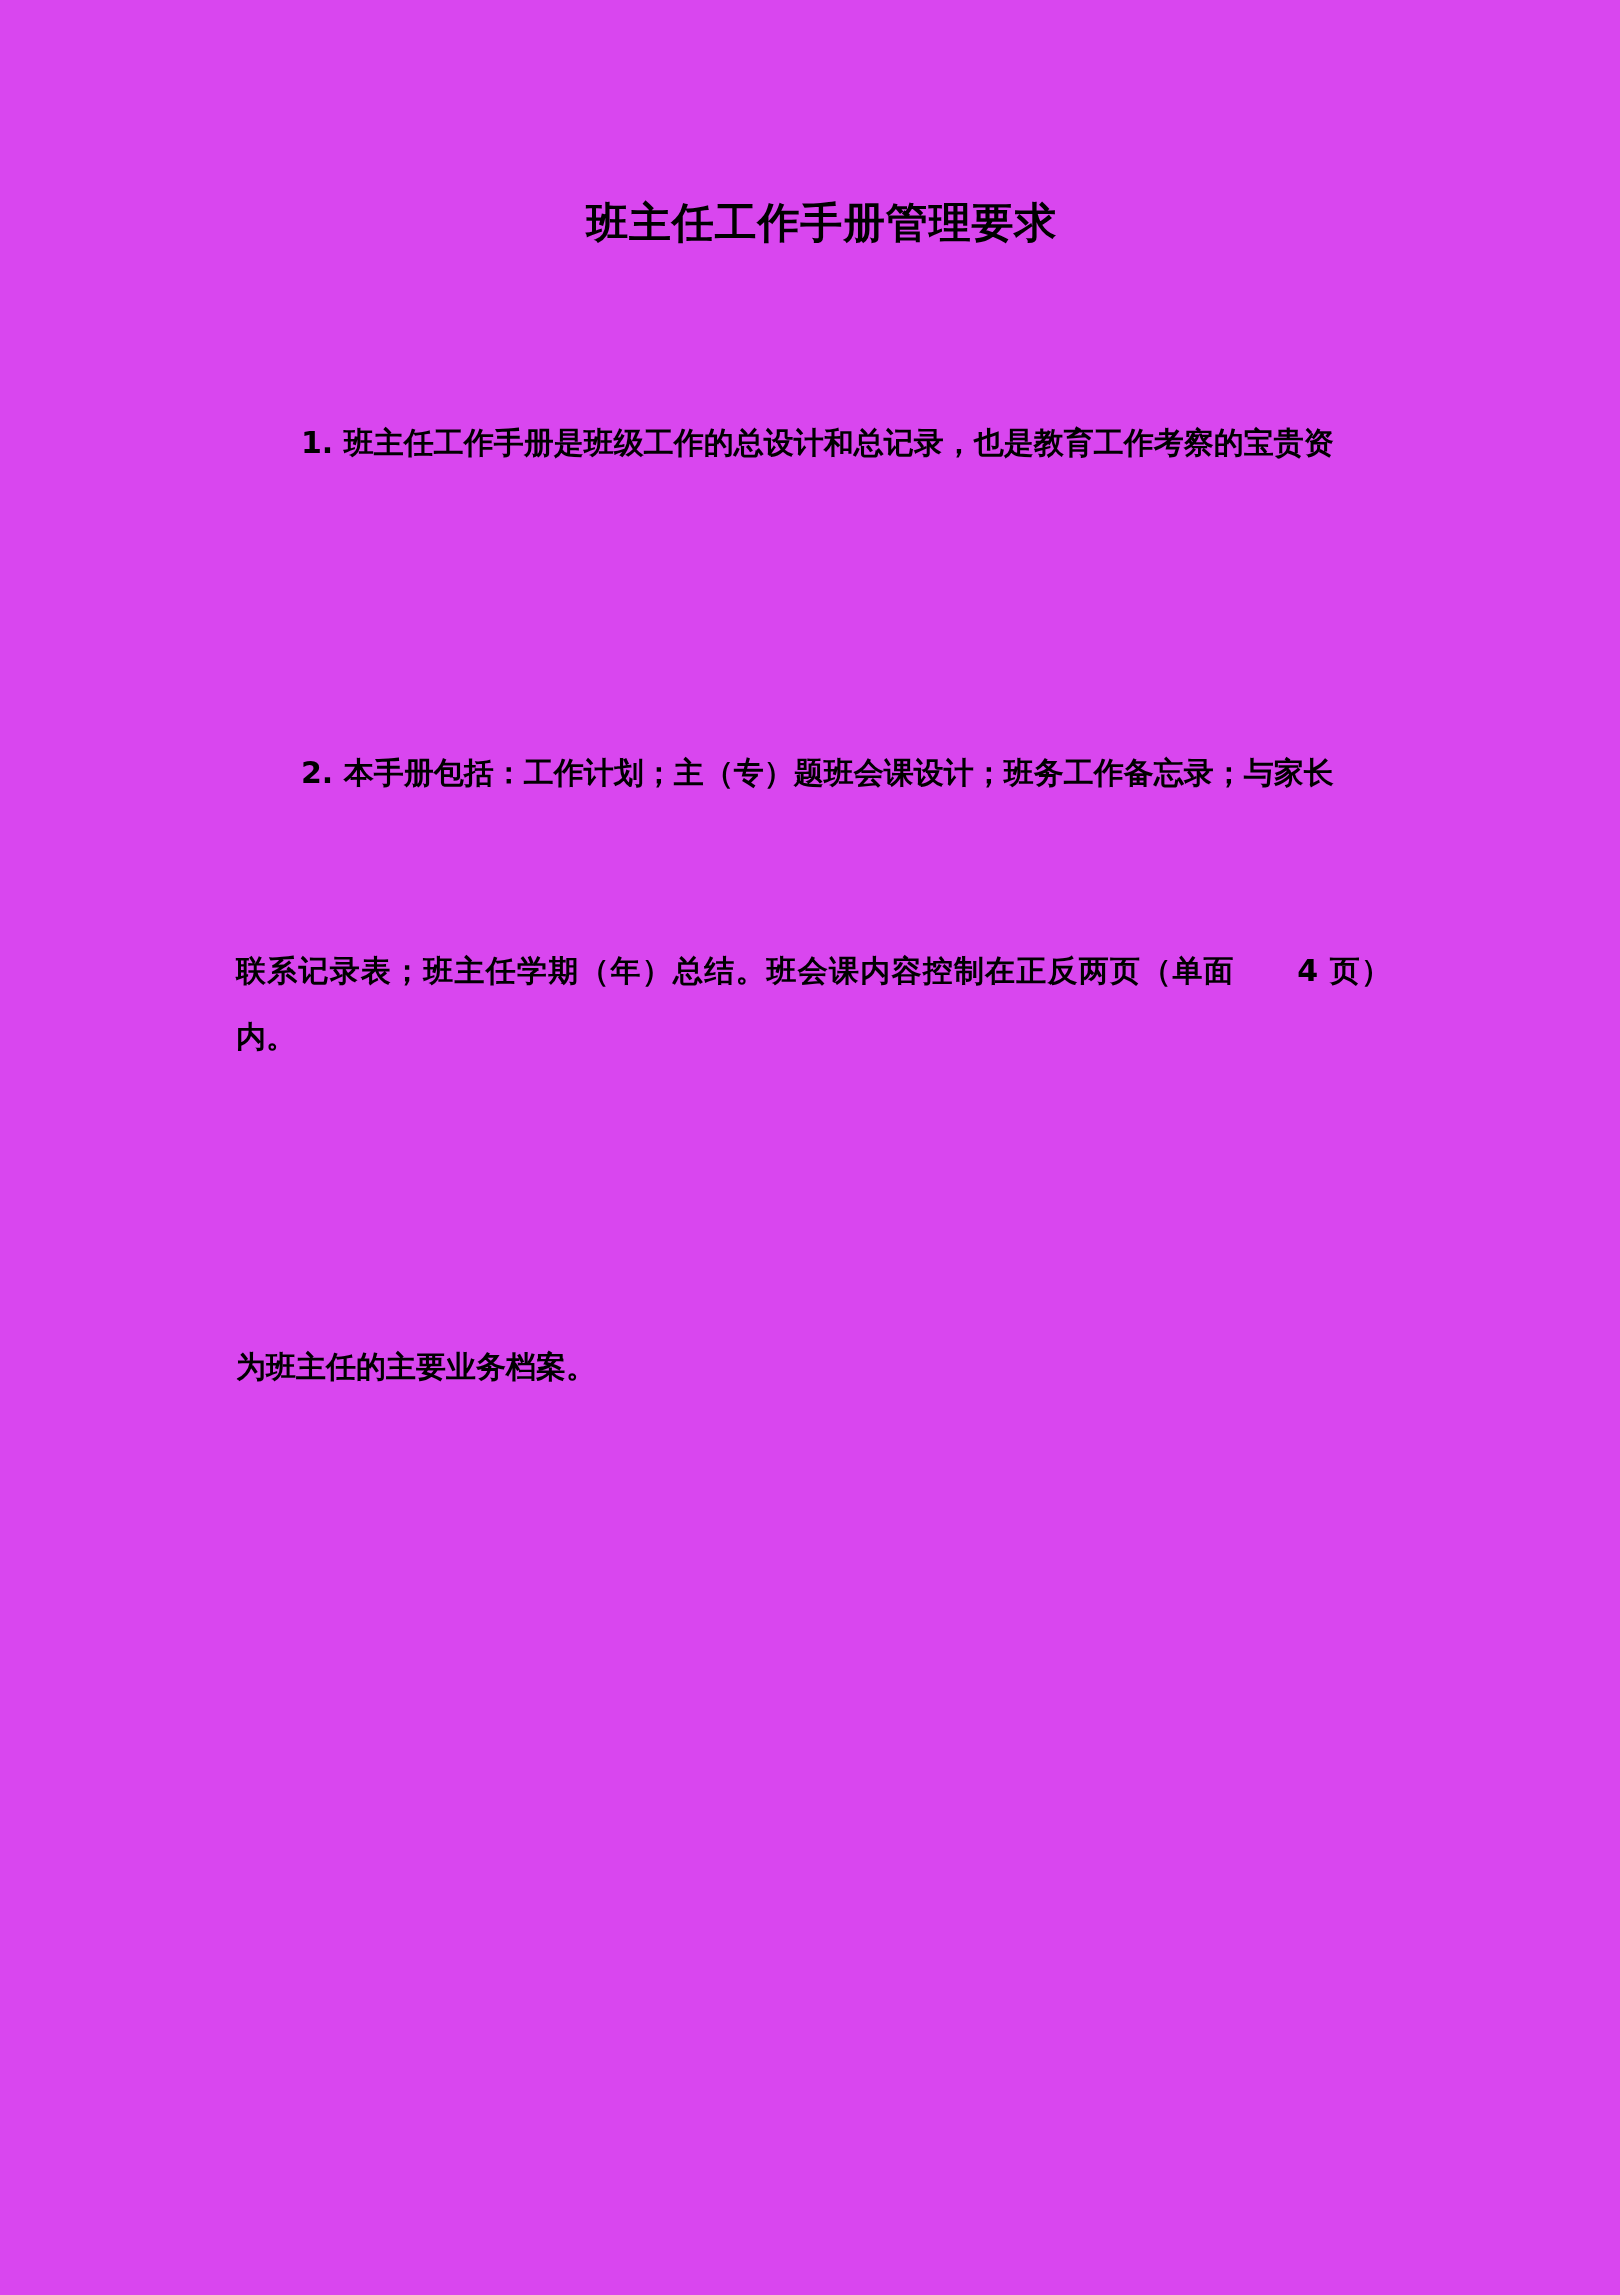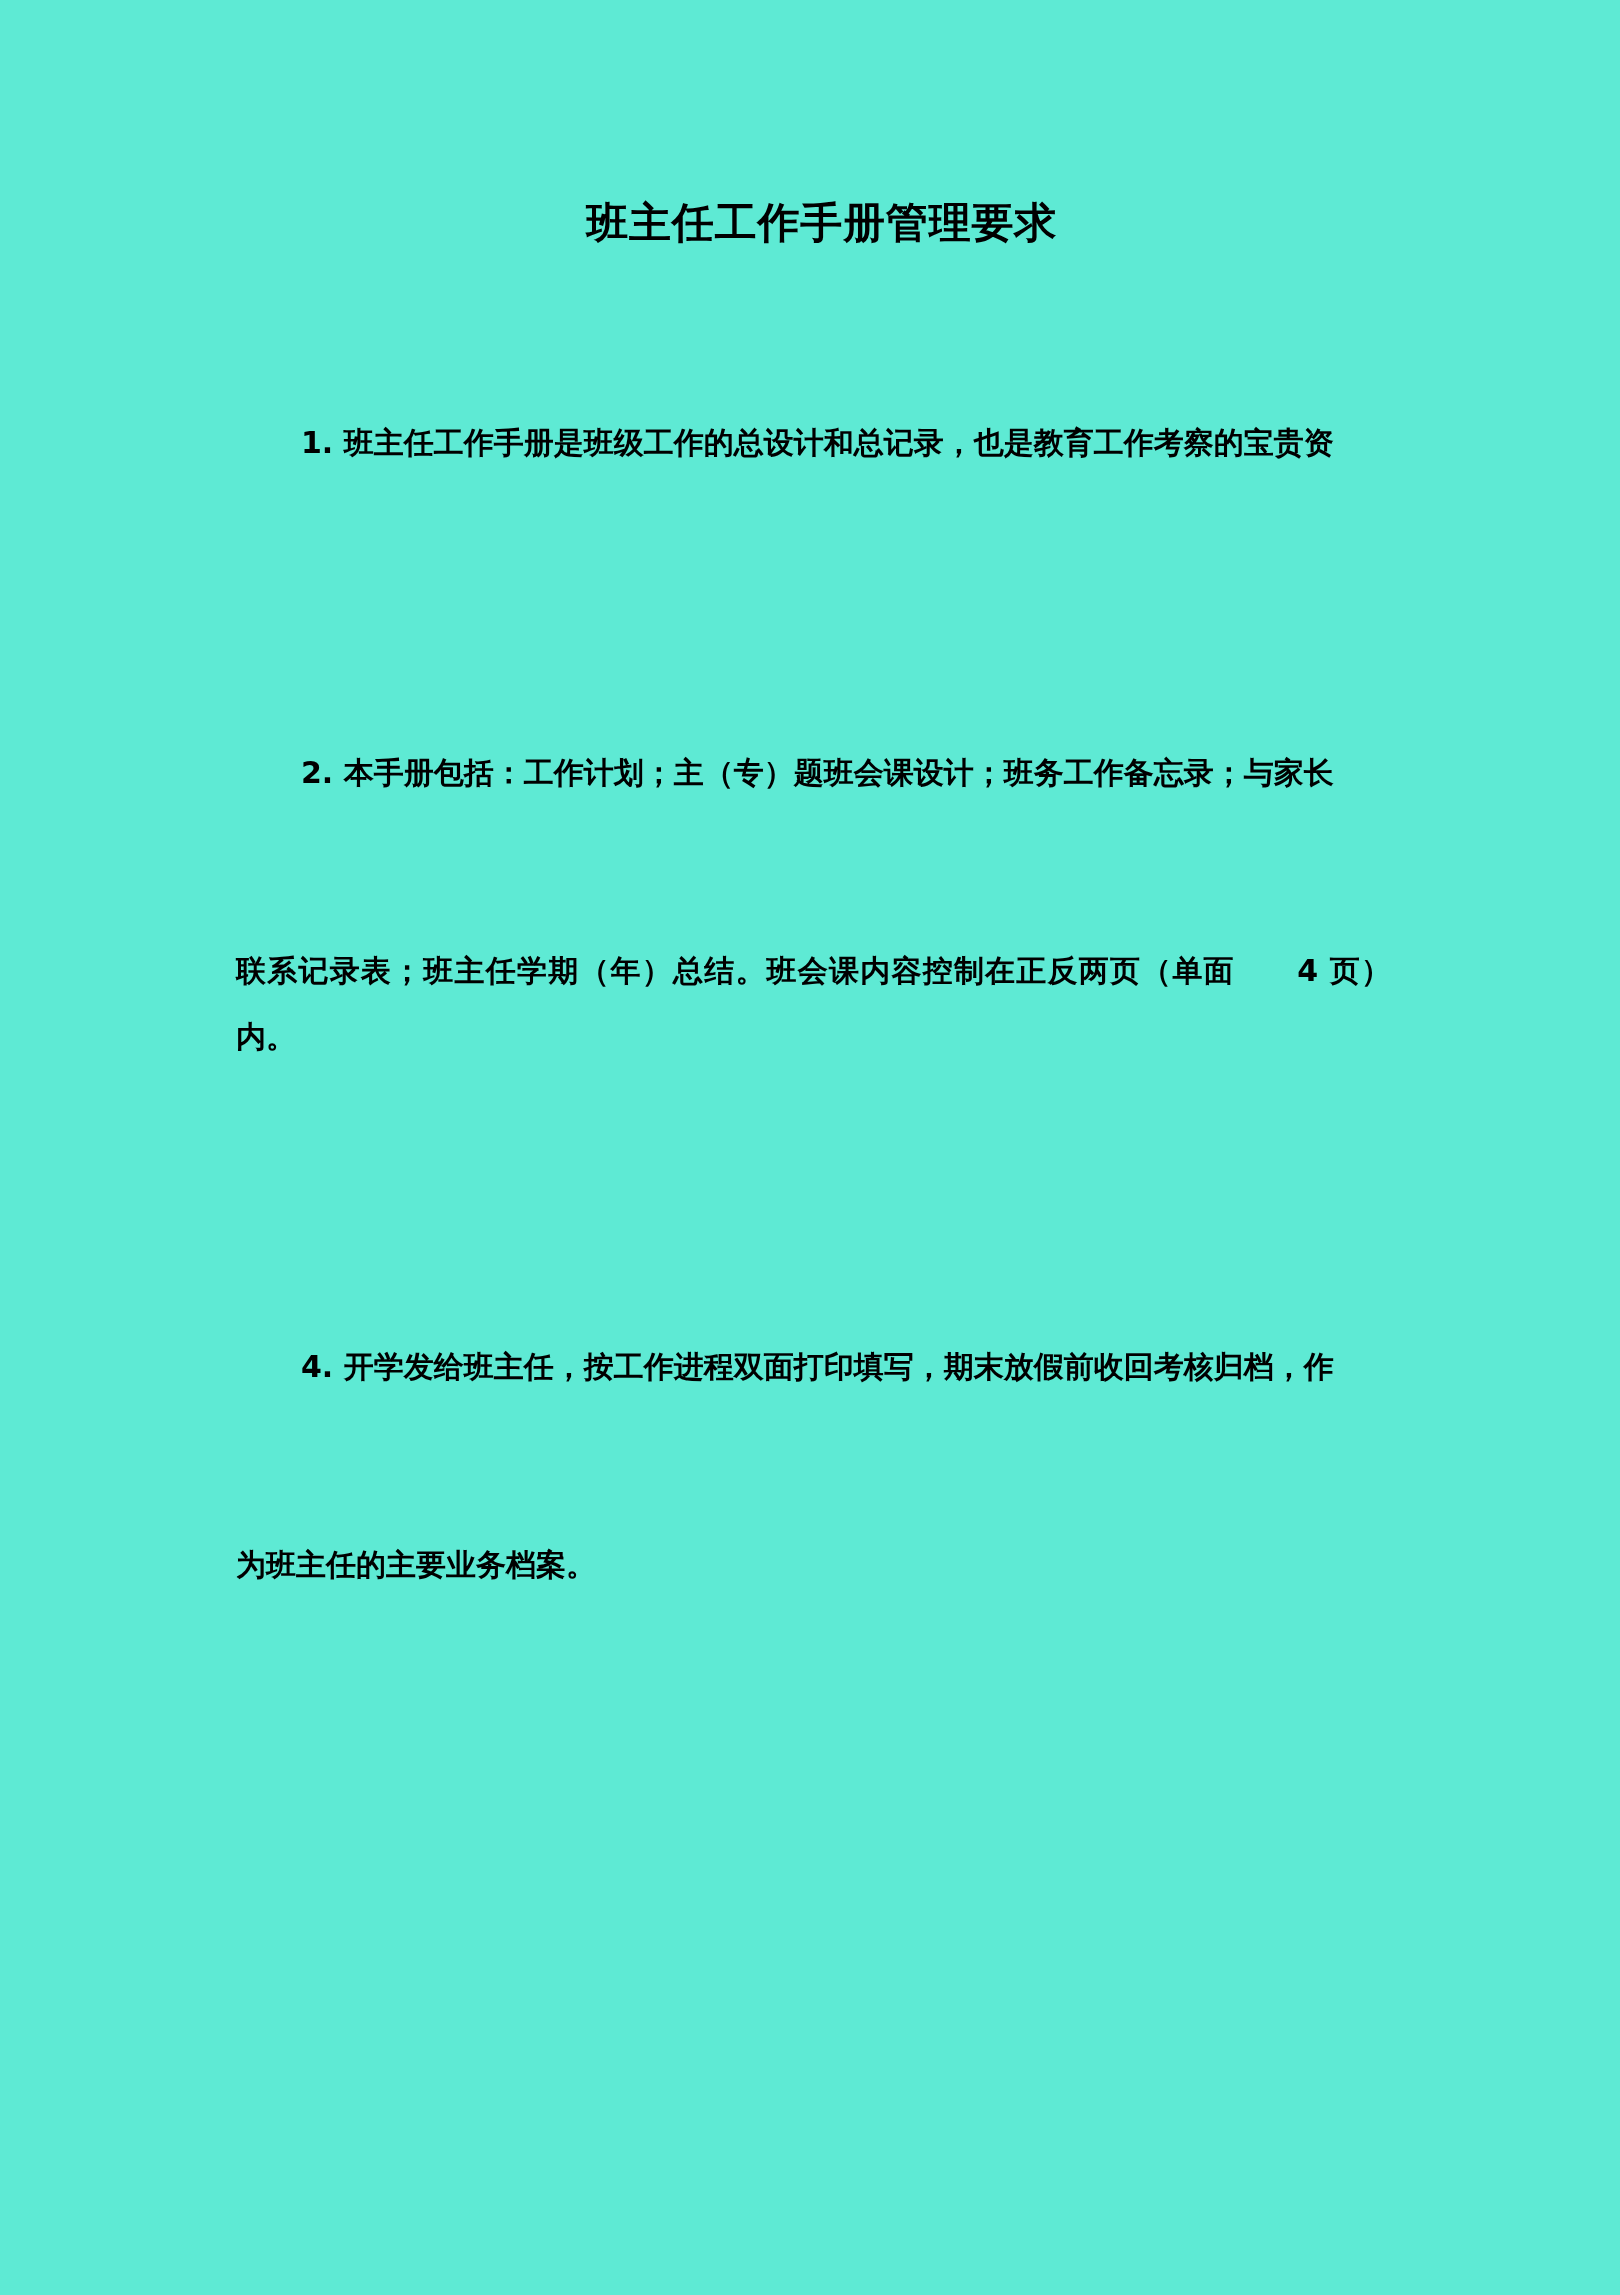--- a/index.html
+++ b/index.html
@@ -12,21 +12,21 @@
     width: 1621px;
     height: 2295px;
     font-family: "DejaVu Sans", "Liberation Sans", sans-serif;
     color: #000000;
     -webkit-font-smoothing: antialiased;
   }
   .page {
     position: relative;
     width: 1621px;
     height: 2295px;
-    background: #5eead4;
+    background: #d946ef;
     box-sizing: border-box;
   }
   .content {
     position: absolute;
     left: 236px;
     top: 0;
     width: 1155px;
   }
 
   
@@ -81,21 +81,20 @@
         <span class="ln first">1. 班主任工作手册是班级工作的总设计和总记录，也是教育工作考察的宝贵资</span>
       </p>
 
       <p class="para">
         <span class="ln first">2. 本手册包括：工作计划；主（专）题班会课设计；班务工作备忘录；与家长</span>
         <span class="ln">联系记录表；班主任学期（年）总结。班会课内容控制在正反两页（单面　　4 页）内。</span>
       </p>
 
 
       <p class="para">
-        <span class="ln first">4. 开学发给班主任，按工作进程双面打印填写，期末放假前收回考核归档，作</span>
         <span class="ln">为班主任的主要业务档案。</span>
       </p>
 
     </div>
 
   </div>
 </div>
 
 
 </body></html>

